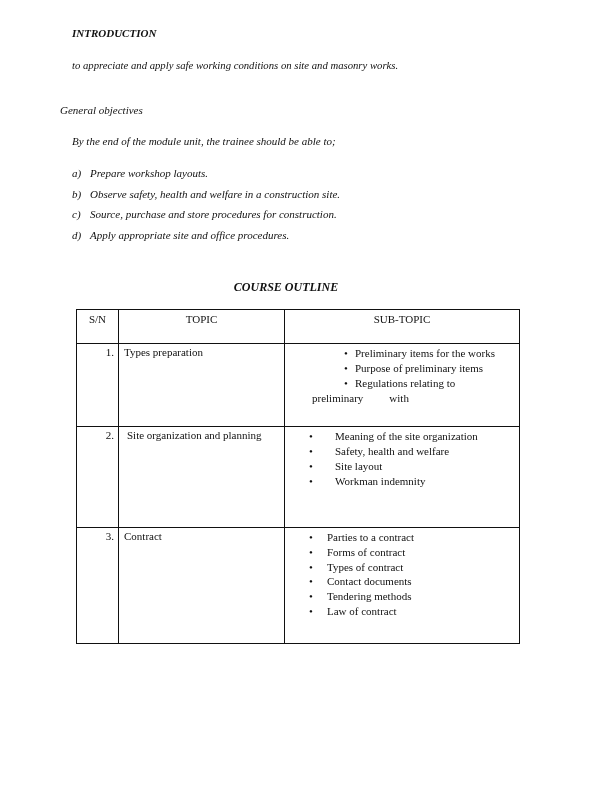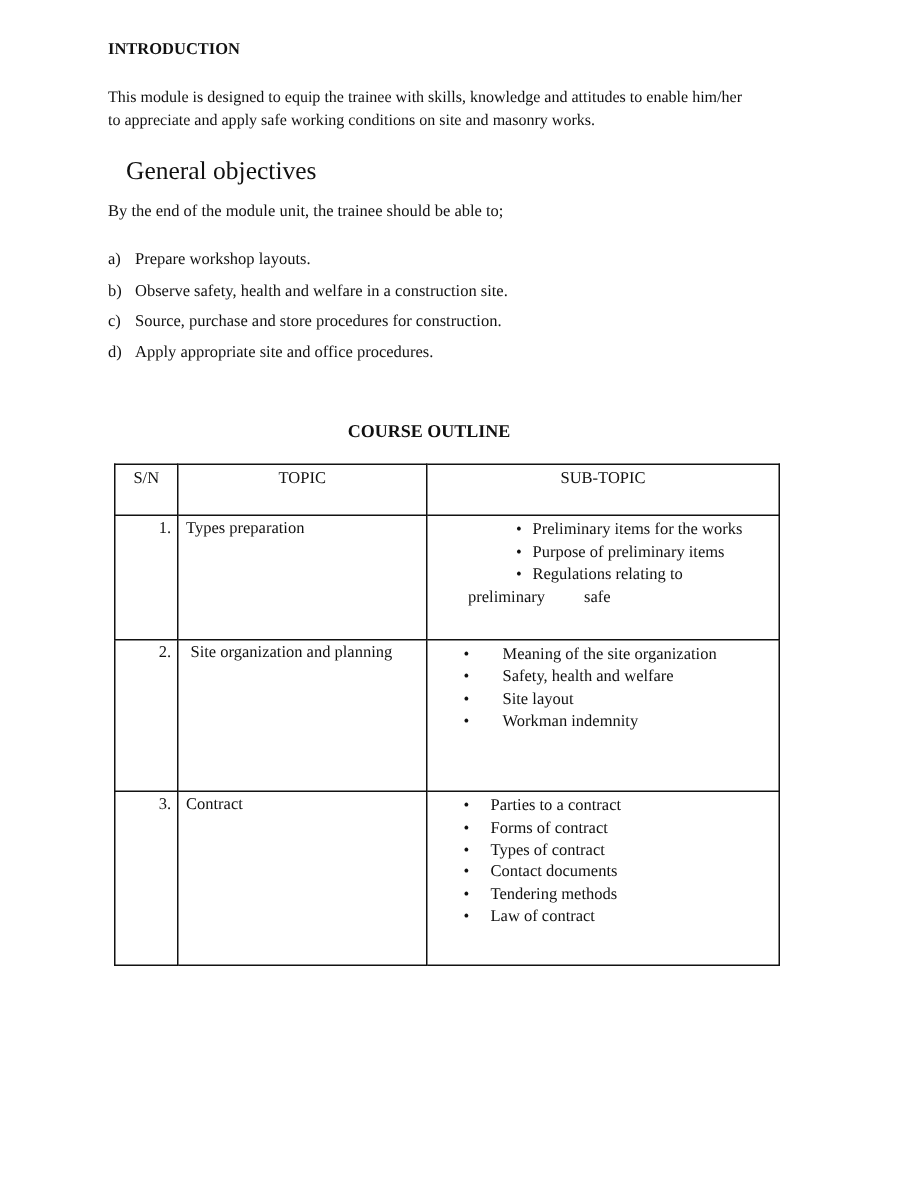--- a/index.html
+++ b/index.html
@@ -1,24 +1,24 @@
 <!DOCTYPE html>
 <html><head>
 <meta charset="utf-8">
 <style>
   html, body { margin: 0; padding: 0; background: #ffffff; }
   body {
     width: 612px; height: 792px; position: relative; overflow: hidden;
     font-family: "Liberation Serif", "DejaVu Serif", serif;
     color: #111; font-size: 11px;
   }
-  .abs { position: absolute; white-space: nowrap; }
+  .abs { position: absolute; white-space: nowrap; font-style: italic; }
   .h-intro { left: 72px; top: 27px; font-weight: bold; font-size: 11px; }
   .para { left: 72px; top: 58px; line-height: 15px; font-size: 10.7px; }
-  .gen { left: 84px; top: 104px; font-size: 17px; }
+  .gen { left: 60px; top: 104px; font-size: 11px; }
   .bytheend { left: 72px; top: 135px; font-size: 11px; }
   .objectives { left: 72px; top: 167px; }
   .obj { height: 20.5px; font-size: 11px; display: flex; }
   .obj .lbl { width: 18px; }
   .course-title { left: 0; width: 572px; text-align: center; top: 280px; font-weight: bold; font-size: 12px; }
 
   table.outline {
     position: absolute; left: 76px; top: 309px; width: 444px;
     border-collapse: collapse; font-size: 11px;
   }
@@ -46,21 +46,20 @@
   .r3 ul.subs { padding-left: 22px; }
   .r3 .bullet { width: 8px; margin-right: 12px; }
   .r3 ul.subs li { line-height: 14.8px; }
 </style>
 </head>
 <body>
 
 <div class="abs h-intro">INTRODUCTION</div>
 
 <div class="abs para">
-  <div>This module is designed to equip the trainee with skills, knowledge and attitudes to enable him/her</div>
   <div>to appreciate and apply safe working conditions on site and masonry works.</div>
 </div>
 
 <div class="abs gen">General objectives</div>
 <div class="abs bytheend">By the end of the module unit, the trainee should be able to;</div>
 
 <div class="abs objectives">
   <div class="obj">
     <span class="lbl">a)</span>
     <span>Prepare workshop layouts.</span>
@@ -100,21 +99,21 @@
             </li>
         <li>
               <span class="bullet">•</span>
               <span>Purpose of preliminary items</span>
             </li>
         <li>
               <span class="bullet">•</span>
               <span>Regulations relating to</span>
             </li>
       </ul>
-      <div class="tail"><span>preliminary</span><span class="gap"></span><span>safe</span></div>
+      <div class="tail"><span>preliminary</span><span class="gap"></span><span>with</span></div>
     </td>
   </tr>
 
   <tr class="r2">
     <td class="sn">2.</td>
     <td class="topic r2t">Site organization and planning</td>
     <td>
       <ul class="subs">
         <li>
               <span class="bullet">•</span>

